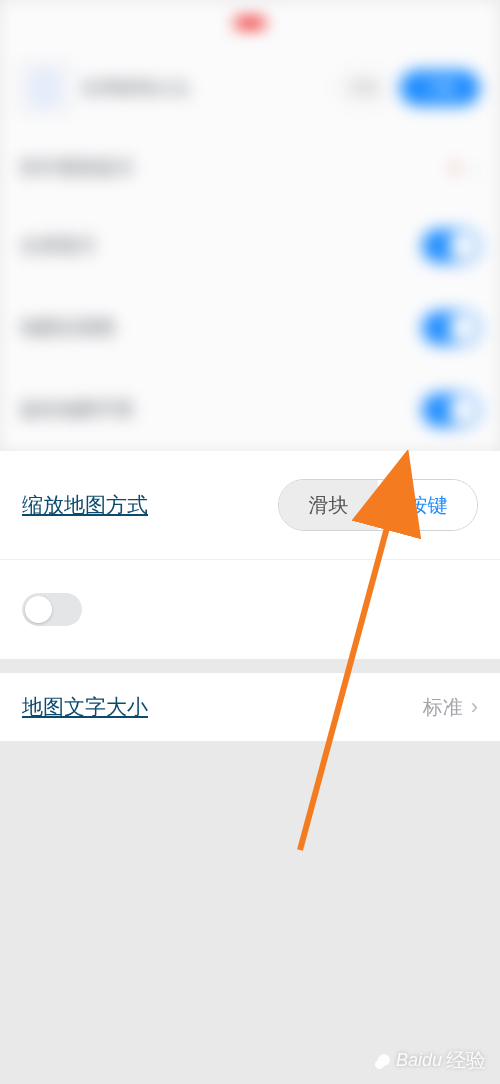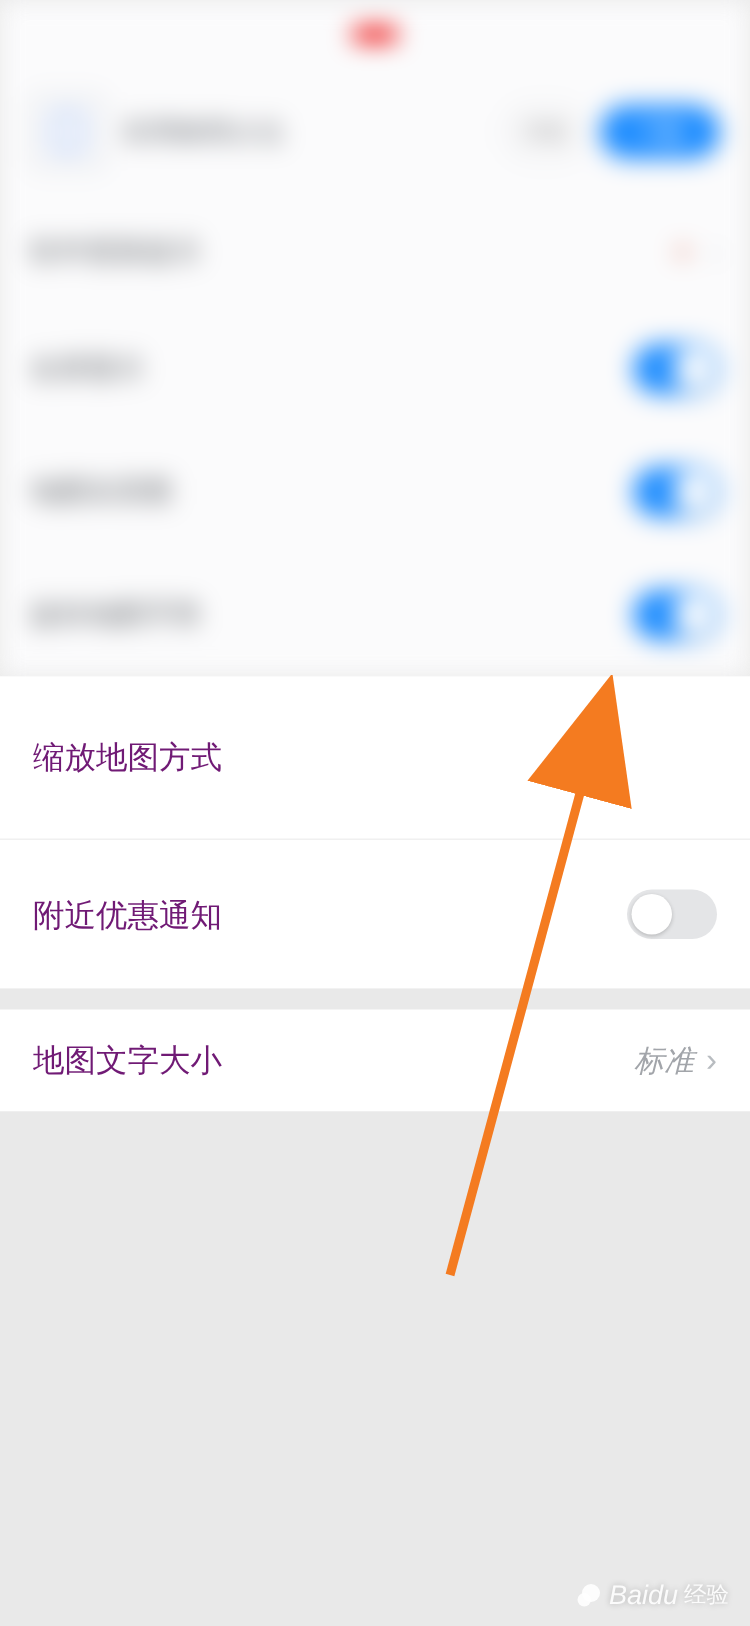--- a/index.html
+++ b/index.html
@@ -17,33 +17,33 @@
     .pill { width:80px; background:#1e8dff; color:#fff; }
     .blur-row { display:flex; align-items:center; justify-content:space-between; padding:24px 0; }
     .blur-label { font-size:19px; color:#5a5e63; }
     .blur-val { color:#9a9da1; font-size:15px; display:flex; align-items:center; gap:16px; }
     .blur-val span.dot { color:#d04020; font-size:22px; }
     .toggle { width:58px; height:34px; border-radius:17px; background:#1e8dff; position:relative; }
     .toggle::after { content:''; position:absolute; width:28px; height:28px; background:#fff; border-radius:50%; top:3px; right:3px; box-shadow:0 1px 3px rgba(0,0,0,.25); }
     
     .lower { background:#fff; }
     .row { display:flex; align-items:center; justify-content:space-between; padding:0 22px; background:#fff; }
-    .row-label { font-size:21px; color:#701a75; }
+    .row-label { font-size:21px; color:#0c4a6e;text-decoration:underline; }
     .row-1 { height:108px;}
     .segmented { display:flex; border:1px solid #d0d4d9; border-radius:28px; overflow:hidden; height:52px; width:200px; background:#fff; }
     .seg { flex:1 1 50%; display:flex; align-items:center; justify-content:center; font-size:20px; }
     .seg-off { background:#ececec; color:#555; }
     .seg-on { background:#fff; color:#1e8dff; }
     .row-2 { height:100px; border-top:1px solid rgba(0,0,0,0); }
     .switch-off { width:60px; height:33px; border-radius:17px; background:#e4e5e7; position:relative; }
     .switch-off::after { content:''; position:absolute; width:27px; height:27px; background:#fff; border-radius:50%; top:3px; left:3px; box-shadow:0 1px 3px rgba(0,0,0,.2); }
     .sep { height:14px; background:#e9e9e9; }
     .row-3 { height:68px; }
     .right-group { display:flex; align-items:center; gap:8px; }
-    .value-text { color:#a2a5aa; font-size:20px;font-style:italic; }
+    .value-text { color:#a2a5aa; font-size:20px; }
     .chevron { color:#b8bcc0; font-size:22px; }
     .bottom-space { height:430px; background:#e9e9e9; }
     
     .arrow-svg { position:absolute; top:450px; left:270px; pointer-events:none; }
     
     .watermark { position:absolute; right:14px; bottom:10px; color:rgba(255,255,255,.9); font-size:18px; font-style:italic; text-shadow:0 0 4px rgba(0,0,0,.25); display:flex; align-items:center; gap:4px; }
     .watermark .wm-icon { width:22px; height:22px; position:relative; }
     .watermark .wm-icon::before, .watermark .wm-icon::after { content:''; position:absolute; background:rgba(255,255,255,.9); border-radius:50%; }
     .watermark .wm-icon::before { width:12px; height:12px; right:2px; bottom:6px; }
     .watermark .wm-icon::after { width:9px; height:9px; right:8px; bottom:3px; }
@@ -82,23 +82,26 @@
     <div class="blur-row">
       <div class="blur-label">旋转地图手势</div>
       <div class="toggle"></div>
     </div>
   </div>
 </div>
 
 <div class="lower">
   <div class="row row-1">
     <div class="row-label">缩放地图方式</div>
+    <div class="segmented">
+      <div class="seg seg-off">滑块</div>
+      <div class="seg seg-on">按键</div>
+    </div>
   </div>
   <div class="row row-2">
-    <div class="row-label">附近优惠通知</div>
     <div class="switch-off"></div>
   </div>
 </div>
 <div class="sep"></div>
 <div class="lower">
   <div class="row row-3">
     <div class="row-label">地图文字大小</div>
     <div class="right-group">
       <span class="value-text">标准</span>
       <span class="chevron">›</span>
@@ -112,14 +115,14 @@
     <marker id="arrowhead" markerWidth="14" markerHeight="14" refX="10" refY="6" orient="auto">
       <polygon points="0 0, 14 6, 0 12" fill="#f47b20"></polygon>
     </marker>
   </defs>
   <line x1="30" y1="400" x2="132" y2="22" stroke="#f47b20" stroke-width="6" marker-end="url(#arrowhead)"></line>
 </svg>
 
 <div class="watermark">
   <span class="wm-icon"></span>
   <span>Baidu</span>
-  <span style="font-style:normal;font-size:15px;">经验</span>
+  <span style="font-style:normal;font-size:20px;">经验</span>
 </div>
 
 </body></html>

